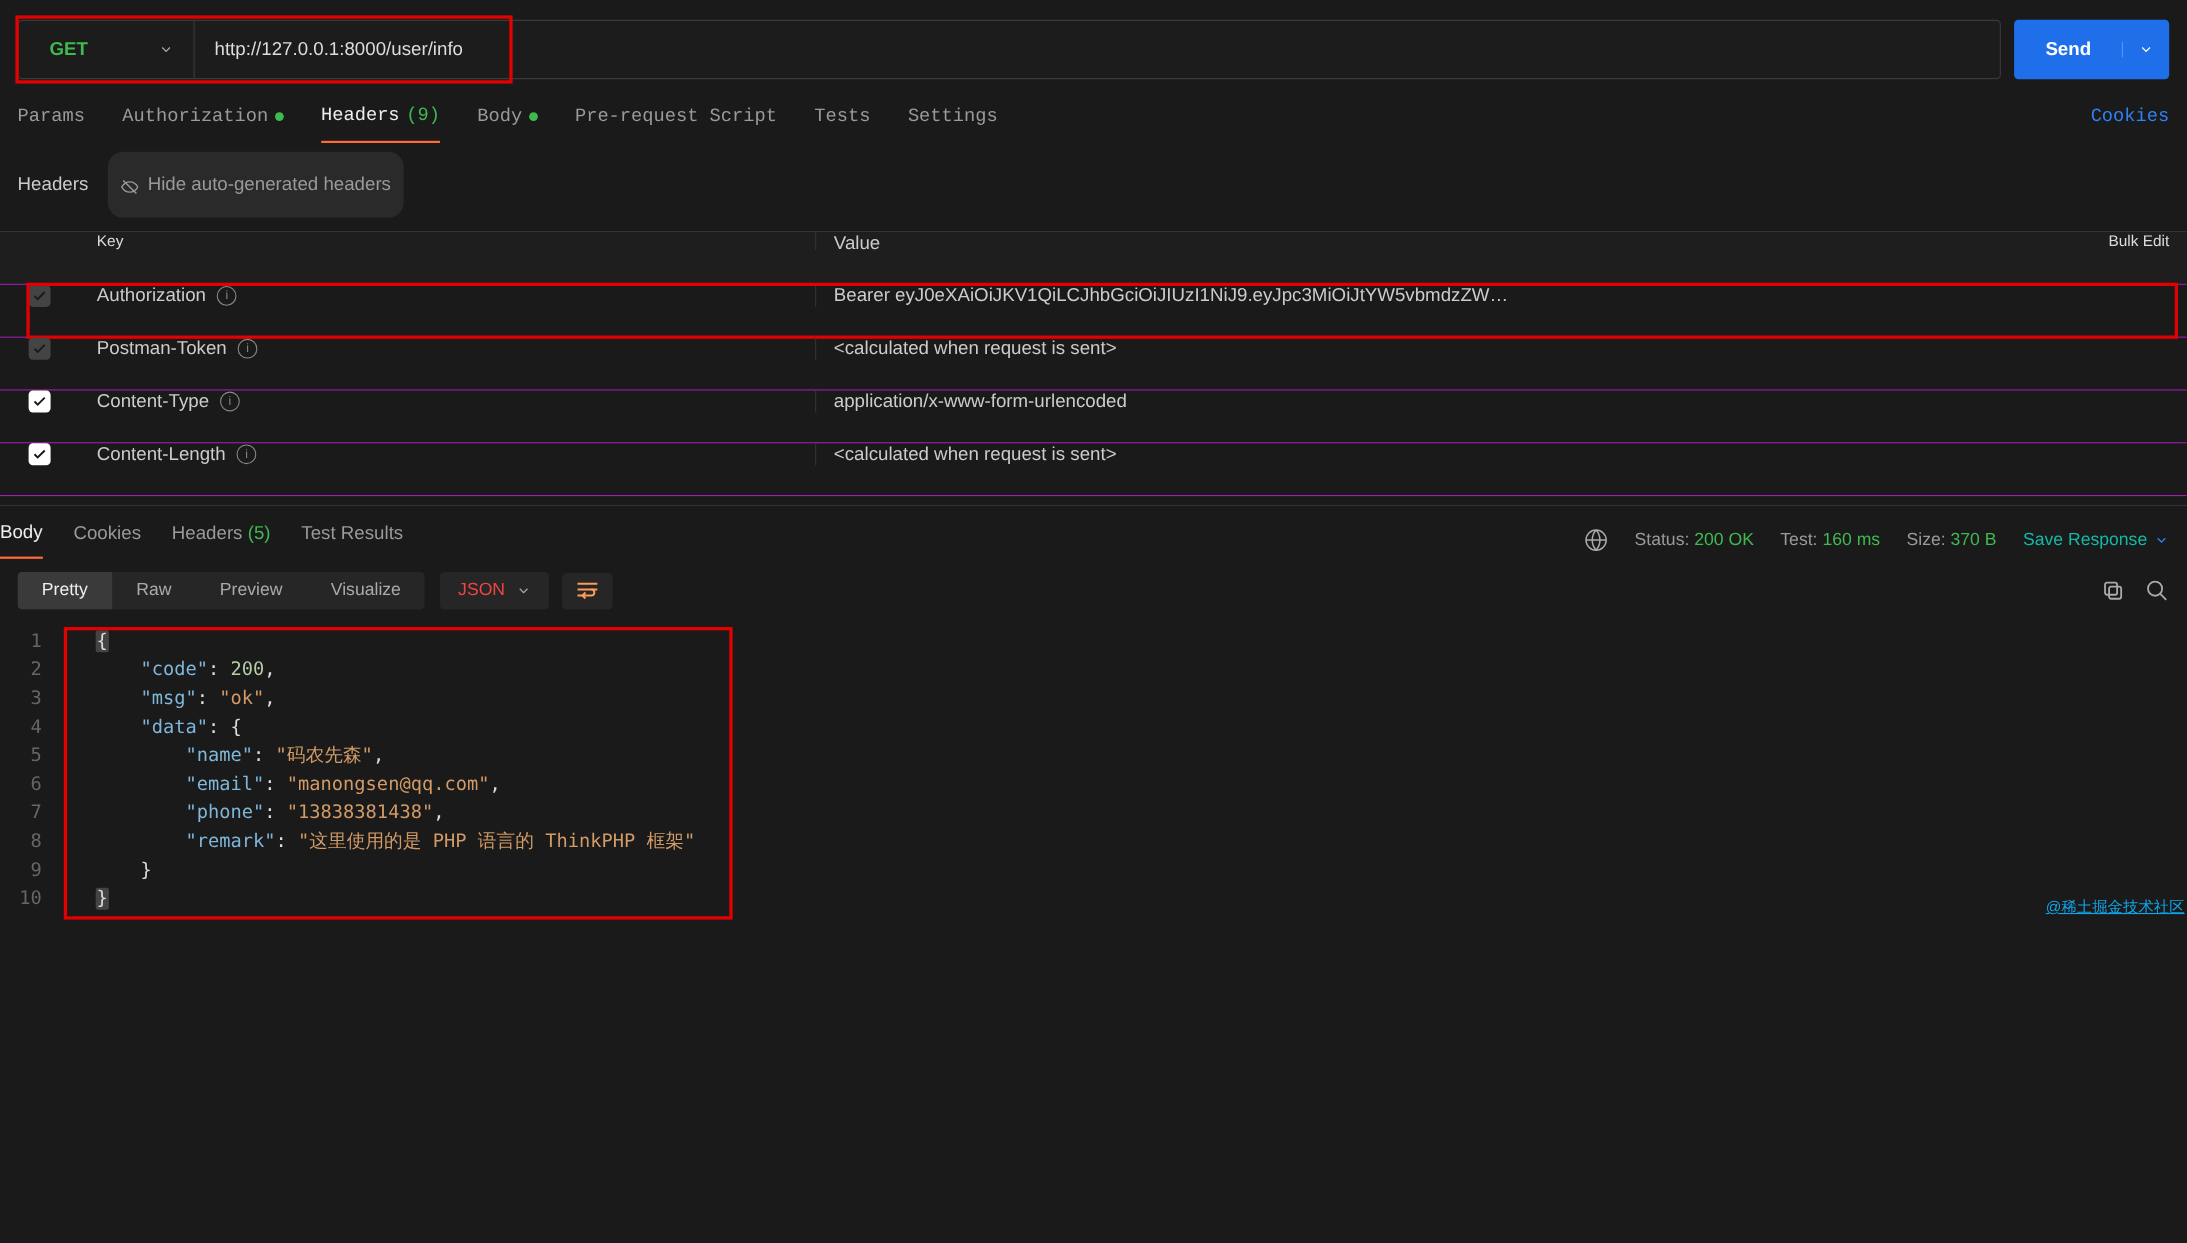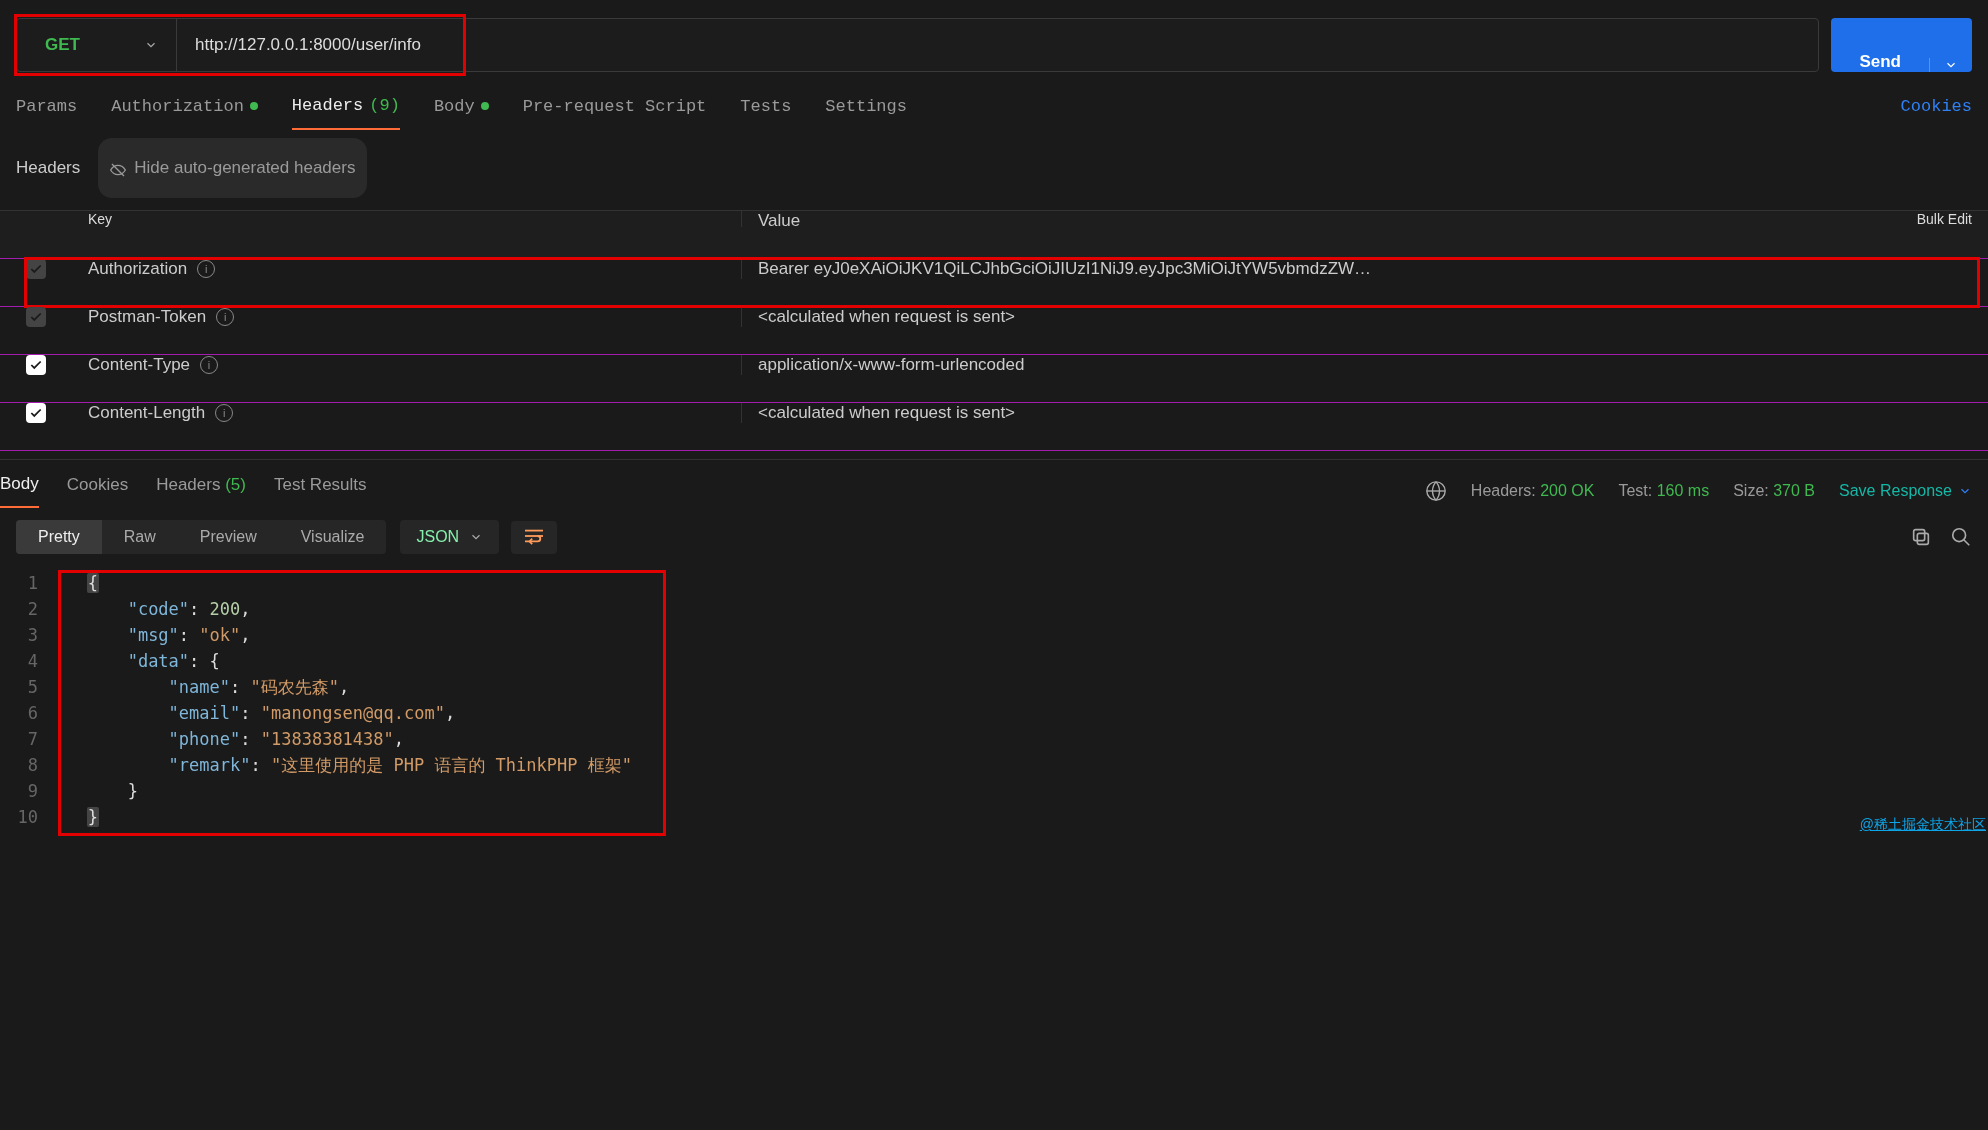--- a/index.html
+++ b/index.html
@@ -51,21 +51,21 @@
     flex: 1;
     background: transparent;
     border: none;
     color: #dddddd;
     font-size: 17px;
     padding: 0 18px;
     outline: none;
   }
   .send-btn-wrap {
     display: flex;
-    align-items: flex-end;
+    align-items: center;
     background: #1f6feb;
     border-radius: 4px;
     color: #fff;
     font-weight: 600;
     font-size: 17px;
   }
   .send-btn {
     padding: 0 28px;
     display: flex;
     align-items: center;
@@ -265,21 +265,21 @@
     color: #eee;
   }
   .format-select {
     margin-left: 14px;
     background: #262626;
     border-radius: 4px;
     padding: 8px 16px;
     display: flex;
     align-items: center;
     gap: 10px;
-    color: #86efac;
+    color: #ef4444;
     cursor: pointer;
     font-size: 16px;
     text-align: center;
   }
   .wrap-btn {
     margin-left: 12px;
     background: #262626;
     border-radius: 4px;
     padding: 6px 12px;
     cursor: pointer;
@@ -480,21 +480,21 @@
   </div>
   <div class="resp-tab"><span>Test Results</span></div>
 
   <div class="resp-right">
     <svg class="globe-icon" viewBox="0 0 24 24">
         <circle cx="12" cy="12" r="10"></circle>
         <line x1="2" y1="12" x2="22" y2="12"></line>
         <path d="M12 2a15 15 0 0 1 0 20M12 2a15 15 0 0 0 0 20"></path>
       </svg>
     <span>
-      <span class="status-label">Headers:</span>
+      <span class="status-label">Status:</span>
       <span class="status-val">200 OK</span>
     </span>
     <span>
       <span class="status-label">Test:</span>
       <span class="status-val">160 ms</span>
     </span>
     <span>
       <span class="status-label">Size:</span>
       <span class="status-val">370 B</span>
     </span>

